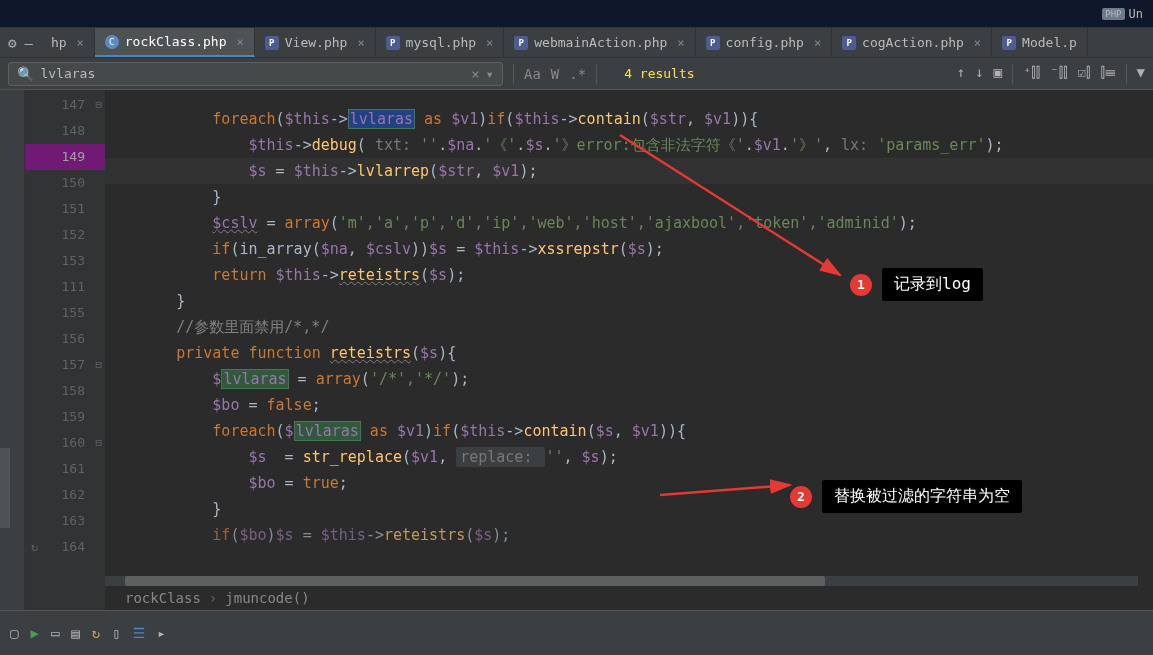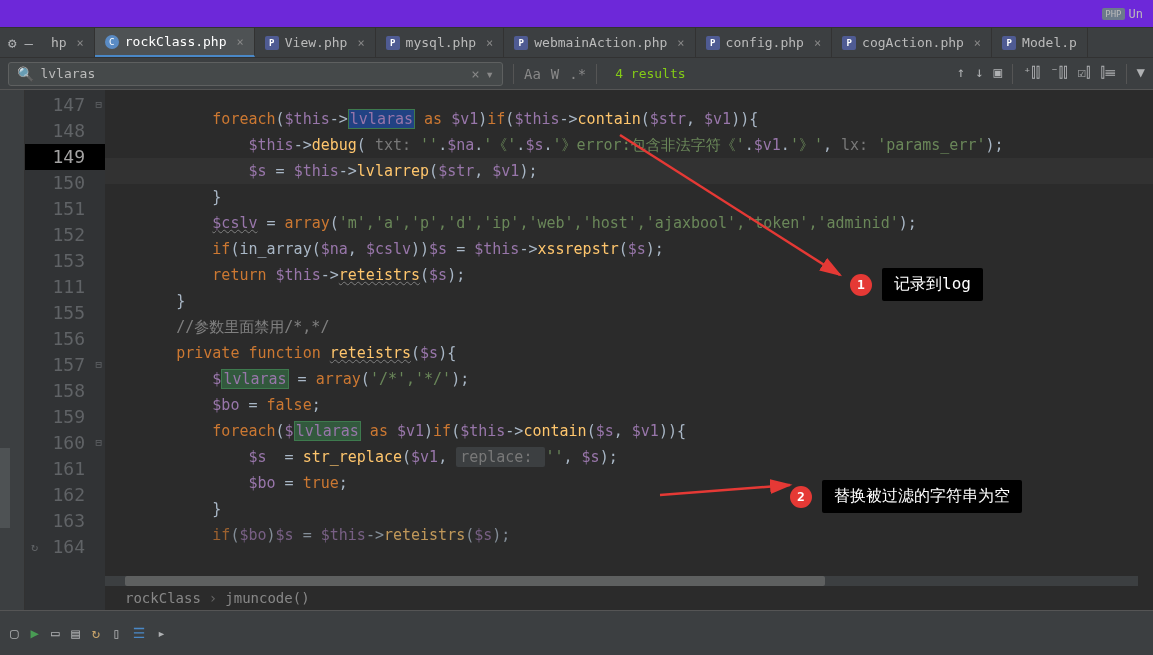--- a/index.html
+++ b/index.html
@@ -8,21 +8,21 @@
   color: #a9b7c6;
   font-family: 'Consolas', 'Monaco', monospace;
   font-size: 14px;
   width: 1153px;
   height: 655px;
   overflow: hidden;
   position: relative;
 }
 .top-bar {
   height: 28px;
-  background: #6d28d9;
+  background: #0f172a;
   display: flex;
   justify-content: flex-end;
   align-items: center;
   padding: 9px 10px;
   border-bottom: 1px solid #323232;
 }
 .top-bar-btn {
   color: #bbbbbb;
   font-size: 12px;
   display: flex;
@@ -96,21 +96,21 @@
   outline: none;
   color: #bbbbbb;
   font-family: inherit;
   font-size: 13px;
   flex: 1;
 }
 .search-clear { color: #888; cursor: pointer; }
 .sep { width: 1px; height: 20px; background: #555; }
 .search-tools { display: flex; gap: 10px; color: #888; align-items: center; justify-content: space-between; }
 .search-tools span { cursor: pointer; }
-.results-text { color: #84cc16; font-size: 13px; margin-left: 8px; }
+.results-text { color: #fde047; font-size: 13px; margin-left: 17px; }
 .nav-icons { display: flex; gap: 10px; margin-left: auto; color: #afb1b3; }
 .nav-icons span { cursor: pointer; }
 .editor {
   display: flex;
   height: calc(100% - 135px);
   background: #2b2b2b;
   position: relative;
 }
 .left-strip {
   width: 25px;
@@ -121,25 +121,25 @@
   width: 80px;
   background: #313335;
   padding-top: 2px;
 }
 .line-no {
   height: 26px;
   line-height: 26px;
   text-align: right;
   padding-right: 20px;
   color: #606366;
-  font-size: 18px;
+  font-size: 13px;
   position: relative;
 }
 .line-no.current {
-  background: #000000;
+  background: #701a75;
   color: #a4a3a3;
 }
 .fold-mark::after {
   content: "⊟";
   position: absolute;
   right: 3px;
   color: #606366;
   font-size: 11px;
 }
 .refresh-mark::before {

